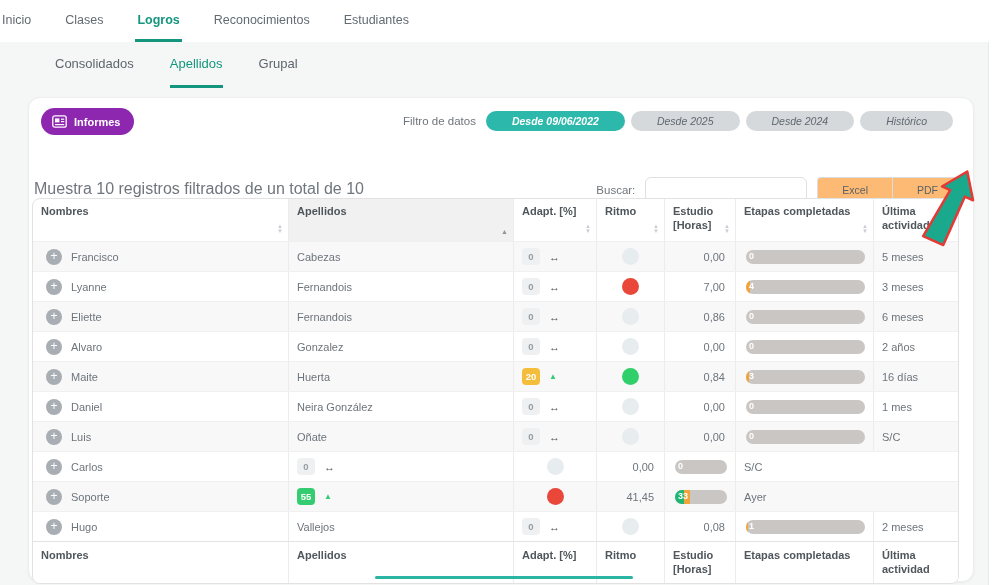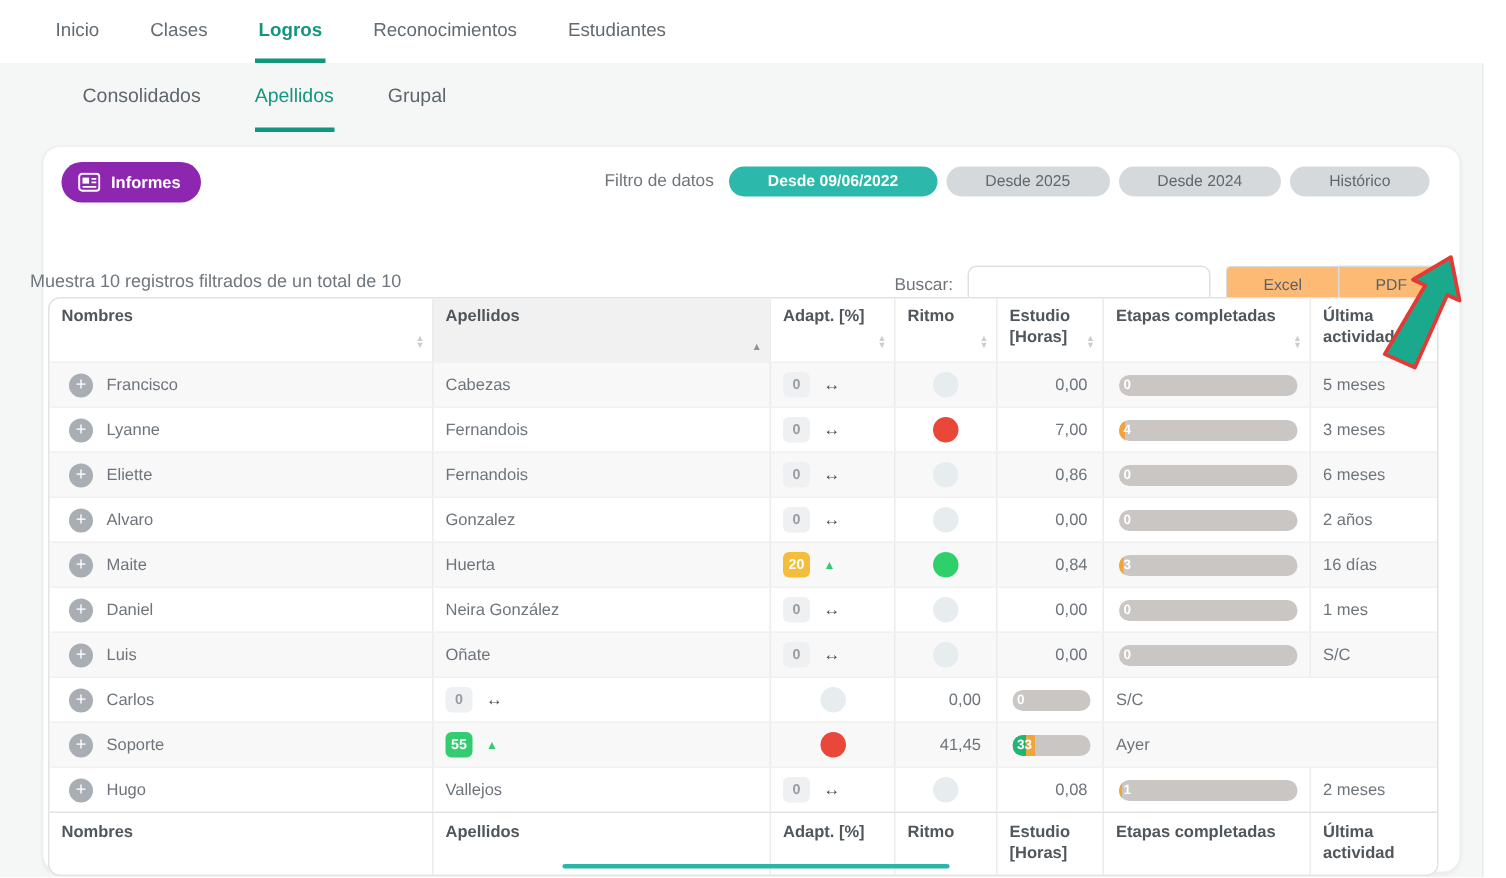--- a/index.html
+++ b/index.html
@@ -1,52 +1,52 @@
 <!DOCTYPE html>
 <html><head>
 <meta charset="utf-8">
 <style>
   * { margin:0; padding:0; box-sizing:border-box; }
   html,body { background:#fff; }
   body { font-family:"Liberation Sans","DejaVu Sans",sans-serif; }
   .screen { position:relative; width:1004px; height:585px; background:#fff; overflow:hidden; }
 
   
-  .topnav { position:absolute; top:0; left:0; width:1004px; height:42px; background:#fff; display:flex; align-items:stretch; padding-left:35px; gap:30px; }
+  .topnav { position:absolute; top:0; left:0; width:1004px; height:42px; background:#fff; display:flex; align-items:stretch; gap:30px; }
   .topnav .nav-item { display:flex; align-items:center; font-size:12.5px; color:#626b72; border-bottom:3px solid transparent; padding:0 2px; cursor:pointer; }
   .topnav .nav-item.active { color:#14967e; font-weight:bold; border-bottom-color:#14967e; }
 
   
   .content-bg { position:absolute; top:42px; left:0; width:988px; height:543px; background:#f5f6f6; }
   .scroll-strip { position:absolute; top:42px; right:0; width:16px; height:543px; background:#fff; border-left:1px solid #e9e9e9; }
 
   
   .subnav { position:absolute; top:56px; left:55px; display:flex; gap:36px; }
   .subnav .tab { font-size:13px; color:#5e666d; padding-bottom:14px; border-bottom:3px solid transparent; cursor:pointer; }
   .subnav .tab.active { color:#14967e; border-bottom-color:#14967e; }
 
   
   .card { position:absolute; top:97px; left:28px; width:946px; height:485px; background:#fff; border-radius:12px; border:1px solid #eeeeee; box-shadow:0 1px 3px rgba(0,0,0,.05); }
 
   .btn-informes { position:absolute; top:10px; left:12px; height:27px; padding:0 14px 0 11px; background:#8e27b0; color:#fff; border:none; border-radius:14px; font-size:11px; font-weight:bold; display:flex; align-items:center; gap:7px; cursor:pointer; font-family:inherit; }
 
   .filter-row { position:absolute; top:13px; right:20px; display:flex; align-items:center; gap:6px; }
   .filter-label { font-size:11.5px; color:#6f757b; margin-right:4px; }
-  .chip { font-size:10.5px; padding:4px 26px; border-radius:11px; background:#d5d9db; color:#5f6870; cursor:pointer; white-space:nowrap; }
+  .chip { font-size:10.5px; padding:4px 26px; border-radius:11px; background:#d5d9db; color:#5f6870; cursor:pointer; white-space:nowrap;font-style:italic; }
   .chip.active { background:#2cb9ab; color:#fff; font-weight:bold; }
 
   .search-row { position:absolute; top:46px; right:10px; display:flex; align-items:center; gap:10px;margin-top:33px; }
   .search-label { font-size:11.5px; color:#6f757b; }
   .search-input { width:162px; height:26px; border:1px solid #e0e0e0; border-radius:6px; font-size:11px; padding:0 8px; color:#555; outline:none; font-family:inherit; }
   .export-group { display:flex; }
   .export-btn { height:26px; padding:0 24px; background:#fdba74; border:1px solid #dcdcdc; font-size:10.5px; color:#5a6167; cursor:pointer; font-family:inherit; }
   .export-btn:first-child { border-radius:4px 0 0 4px; border-right:none; }
   .export-btn:last-child { border-radius:0 4px 4px 0; }
 
-  .summary { position:absolute; top:180px; left:20px; font-size:12px; color:#6f767d; }
+  .summary { position:absolute; top:180px; left:34px; font-size:16px; color:#6f767d; }
 
   
   .table { position:absolute; top:198px; left:32px; width:927px; border:1px solid #e2e2e2; border-radius:8px; overflow:hidden; background:#fff;
            --cols:255px 225px 83px 68px 71px 138px 85px; }
   .thead, .tr, .tfoot { display:grid; grid-template-columns:var(--cols); }
   .thead { min-height:42px; }
   .th { position:relative; padding:6px 18px 6px 8px; font-size:11px; font-weight:bold; color:#4f565c; border-left:1px solid #ececec; line-height:1.25; }
   .th:first-child { border-left:none; }
   .th.sorted { background:#f1f1f1; }
   .sort { position:absolute; right:5px; bottom:7px; display:flex; flex-direction:column; line-height:5px; font-size:6px; color:#c9ced4; }

